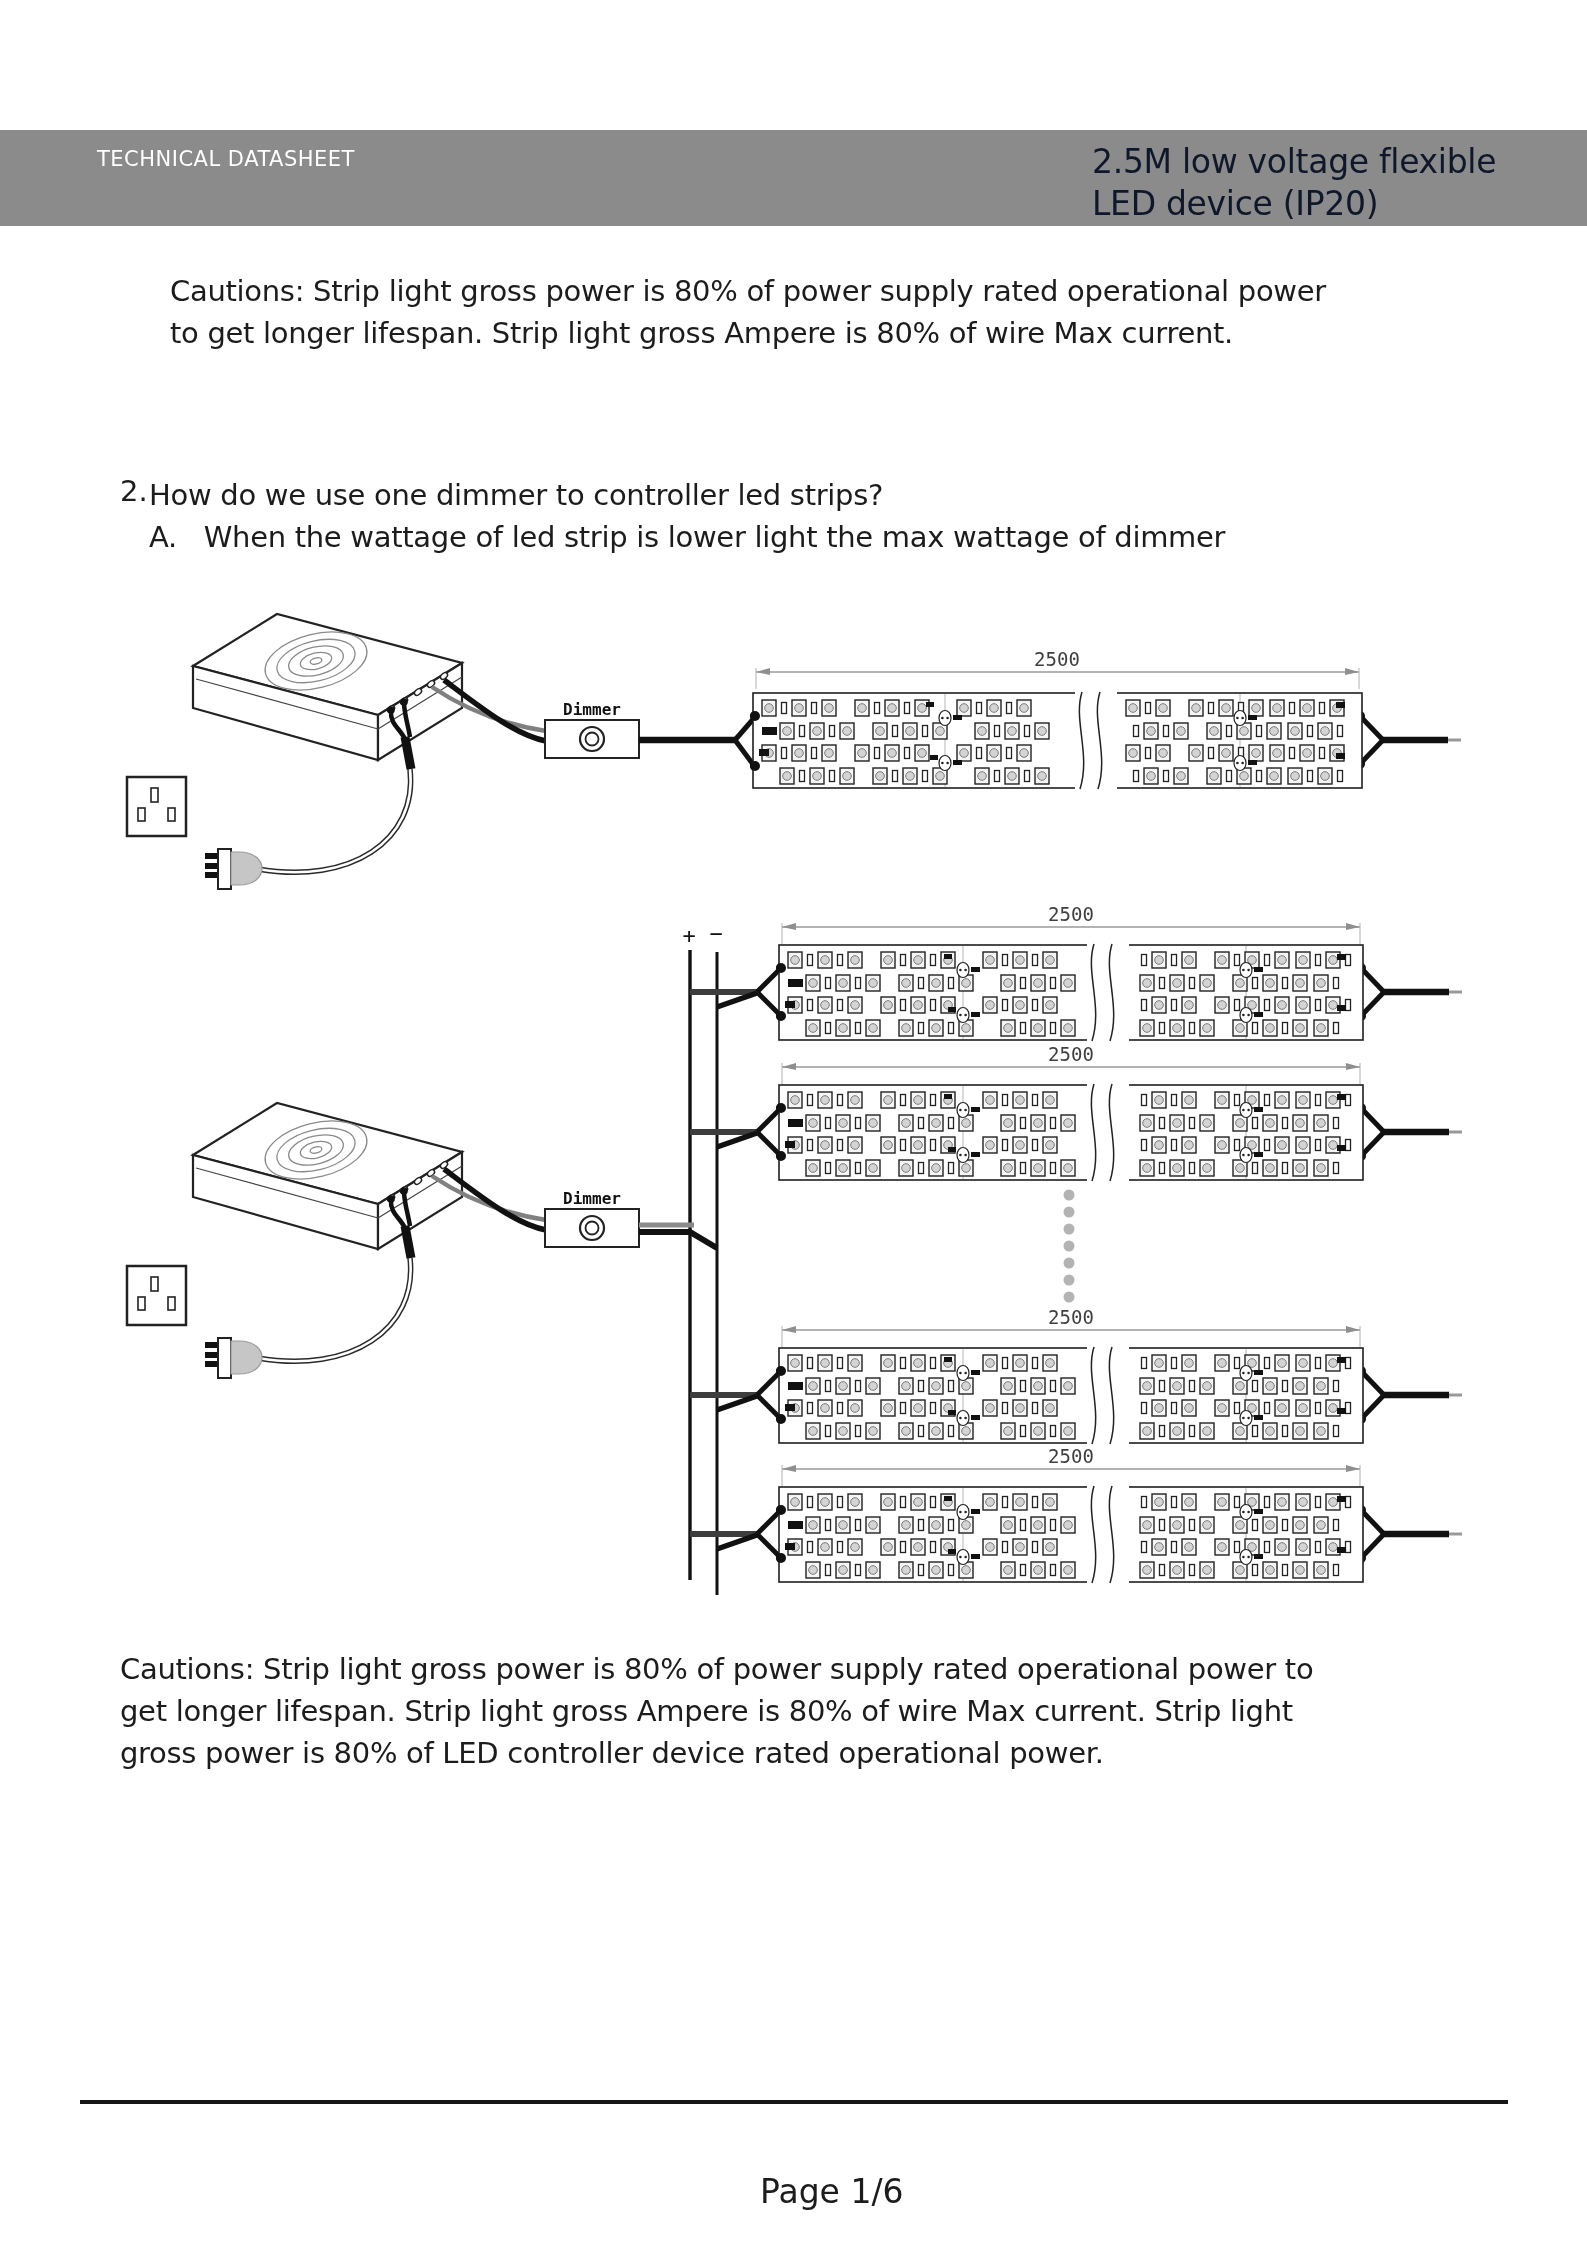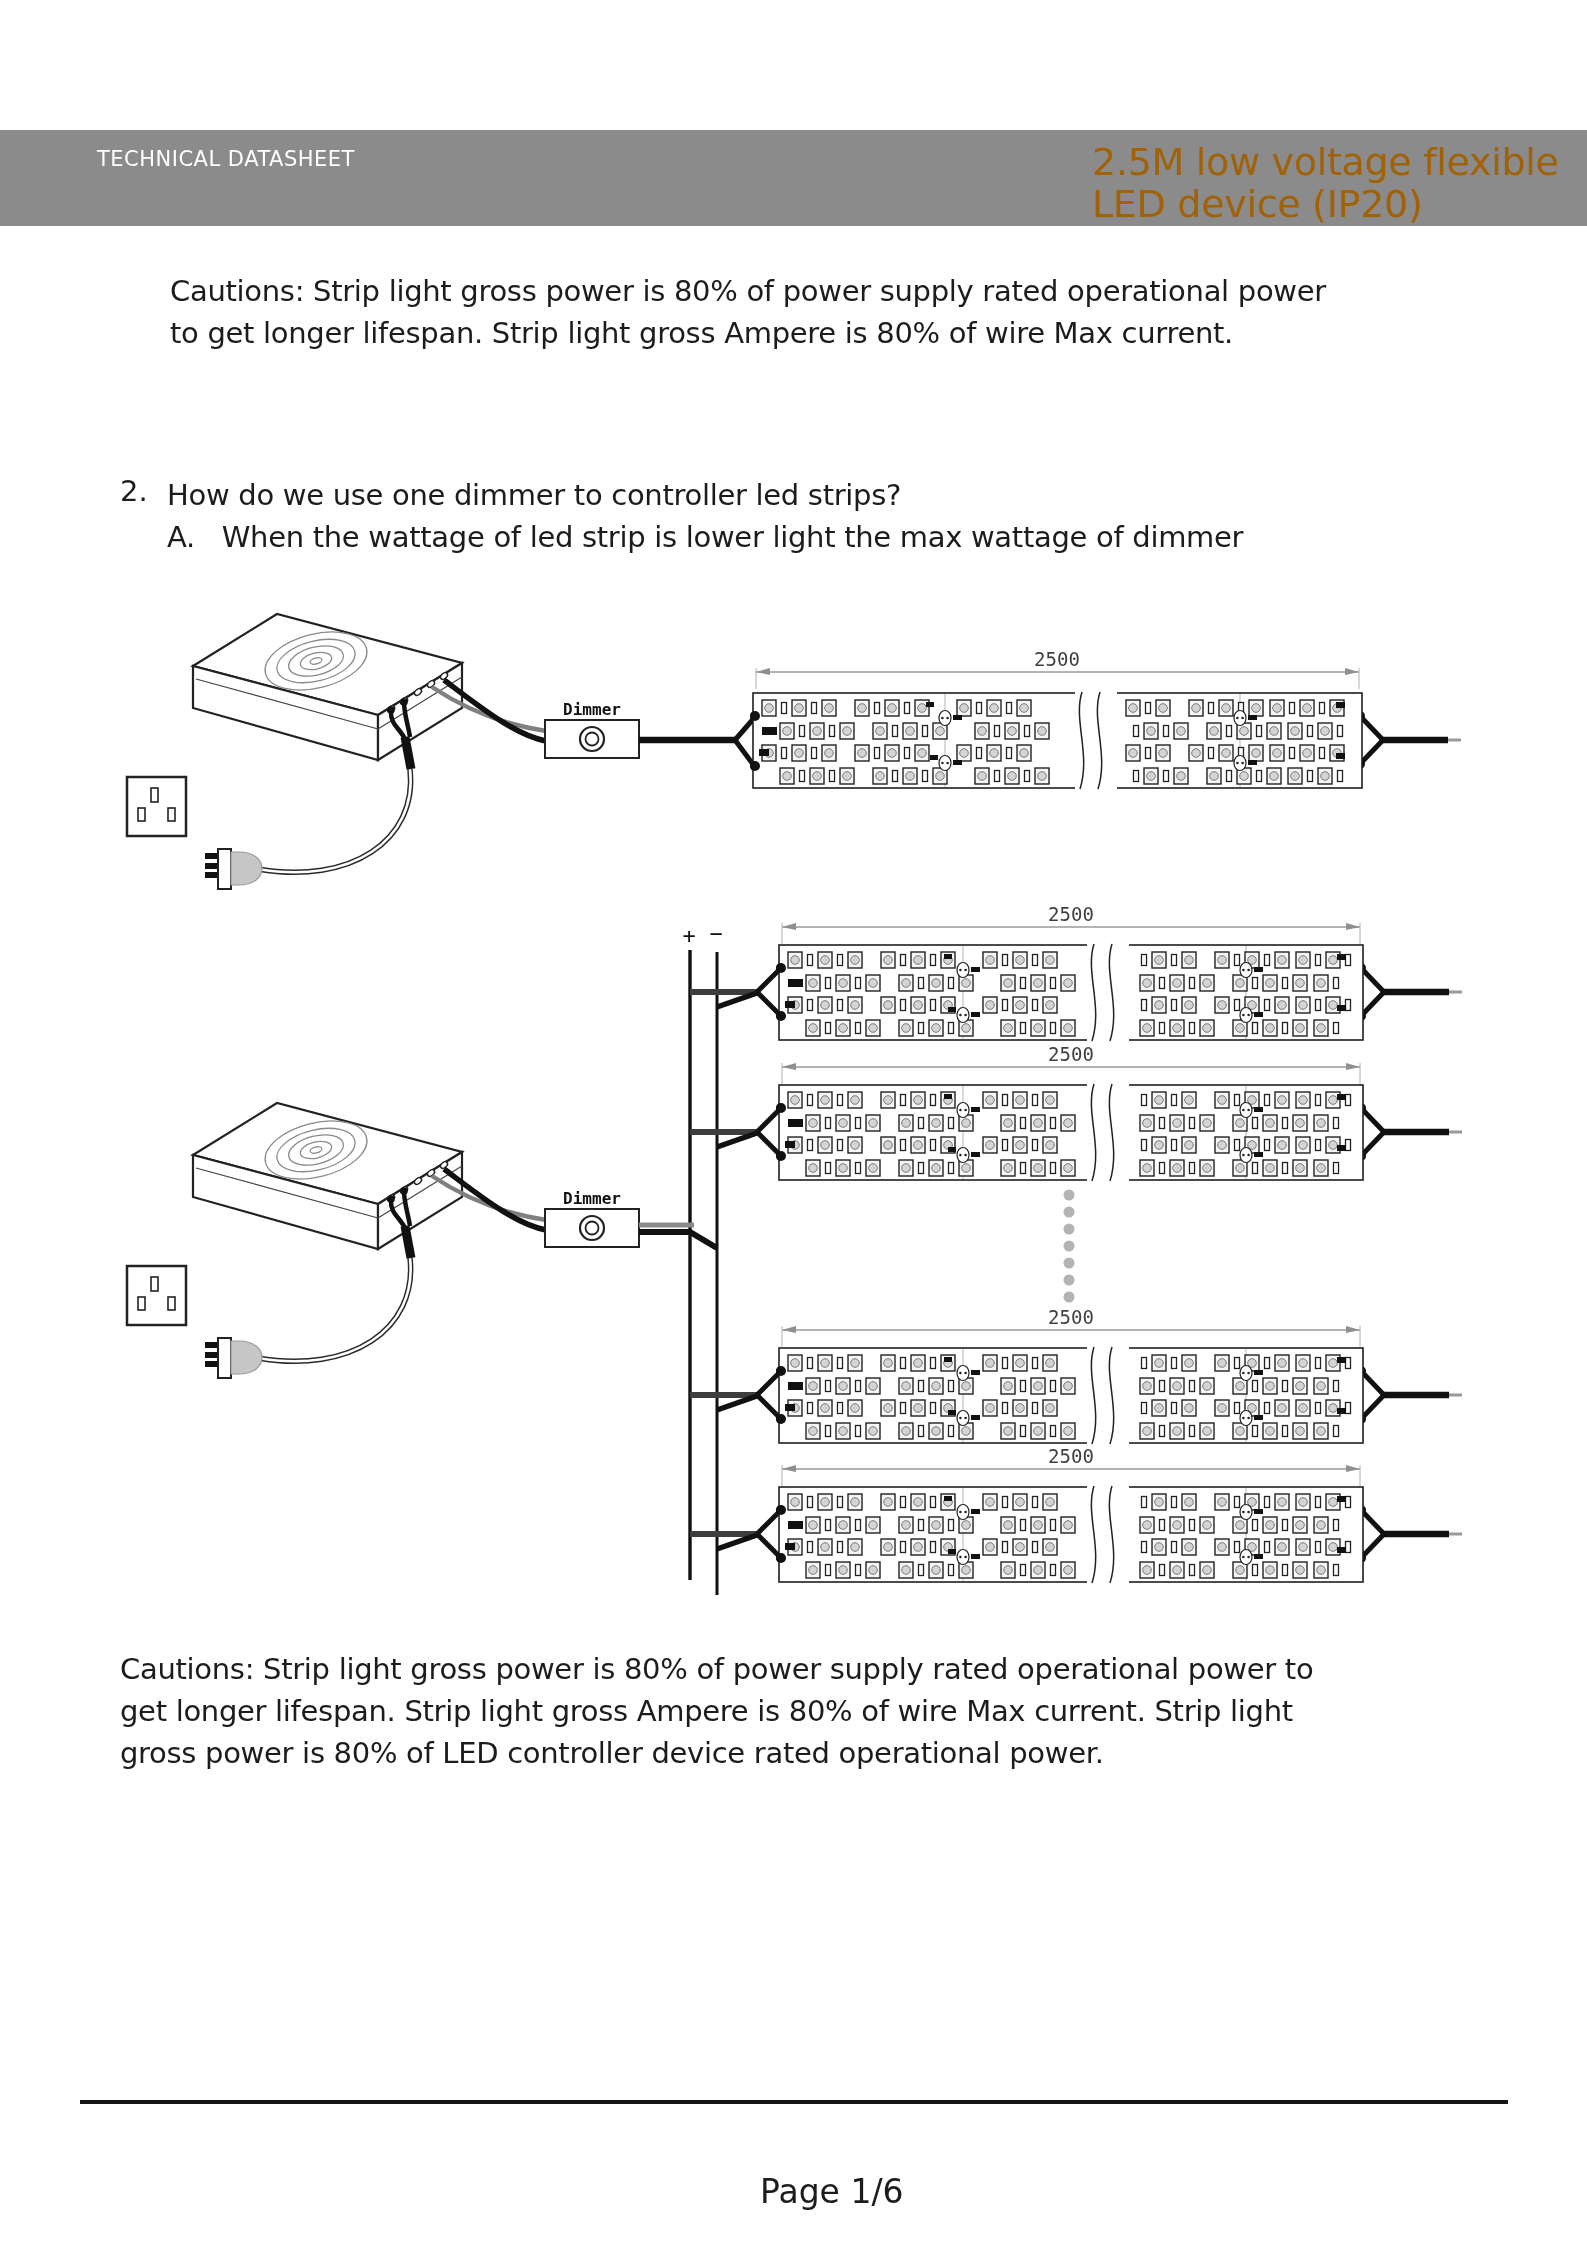--- a/index.html
+++ b/index.html
@@ -2,24 +2,24 @@
 <html><head>
 <meta charset="utf-8">
 <style>
   html,body{margin:0;padding:0;background:#e8e8e8;}
   #page{position:relative;width:1587px;height:2245px;background:#ffffff;overflow:hidden;
         font-family:"DejaVu Sans","Liberation Sans",sans-serif;color:#1c1c1c;}
   .abs{position:absolute;}
   .pre{white-space:pre-wrap;}
   #header-bar{left:0;top:130px;width:1587px;height:96px;background:#8b8b8b;}
   #header-title{left:97px;top:147px;font-size:21px;color:#ffffff;letter-spacing:.5px;}
-  #header-product{left:1092px;top:141px;font-size:38px;line-height:42px;color:#a16207;letter-spacing:-0.3px;}
+  #header-product{left:1092px;top:141px;font-size:33px;line-height:42px;color:#0f172a;letter-spacing:-0.3px;}
   #caution-top{left:170px;top:270px;width:1330px;font-size:29px;line-height:42px;letter-spacing:-0.3px;}
   #section-number{left:120px;top:474px;font-size:29px;}
-  #section-body{left:167px;top:474px;width:1340px;font-size:29px;line-height:42px;letter-spacing:-0.3px;}
+  #section-body{left:149px;top:474px;width:1340px;font-size:29px;line-height:42px;letter-spacing:-0.3px;}
   #caution-bottom{left:120px;top:1648px;width:1390px;font-size:29px;line-height:42px;letter-spacing:-0.3px;}
   #footer-rule{left:80px;top:2100px;width:1428px;height:4px;background:#161616;}
   #footer-company{left:120px;top:2118px;font-size:27px;line-height:40px;}
   #footer-page{left:760px;top:2172px;font-size:33px;}
   #diagram-svg{left:0;top:0;width:1587px;height:2245px;}
   svg text{font-family:"DejaVu Sans Mono","Liberation Mono",monospace;}
 </style>
 </head>
 <body>
 

